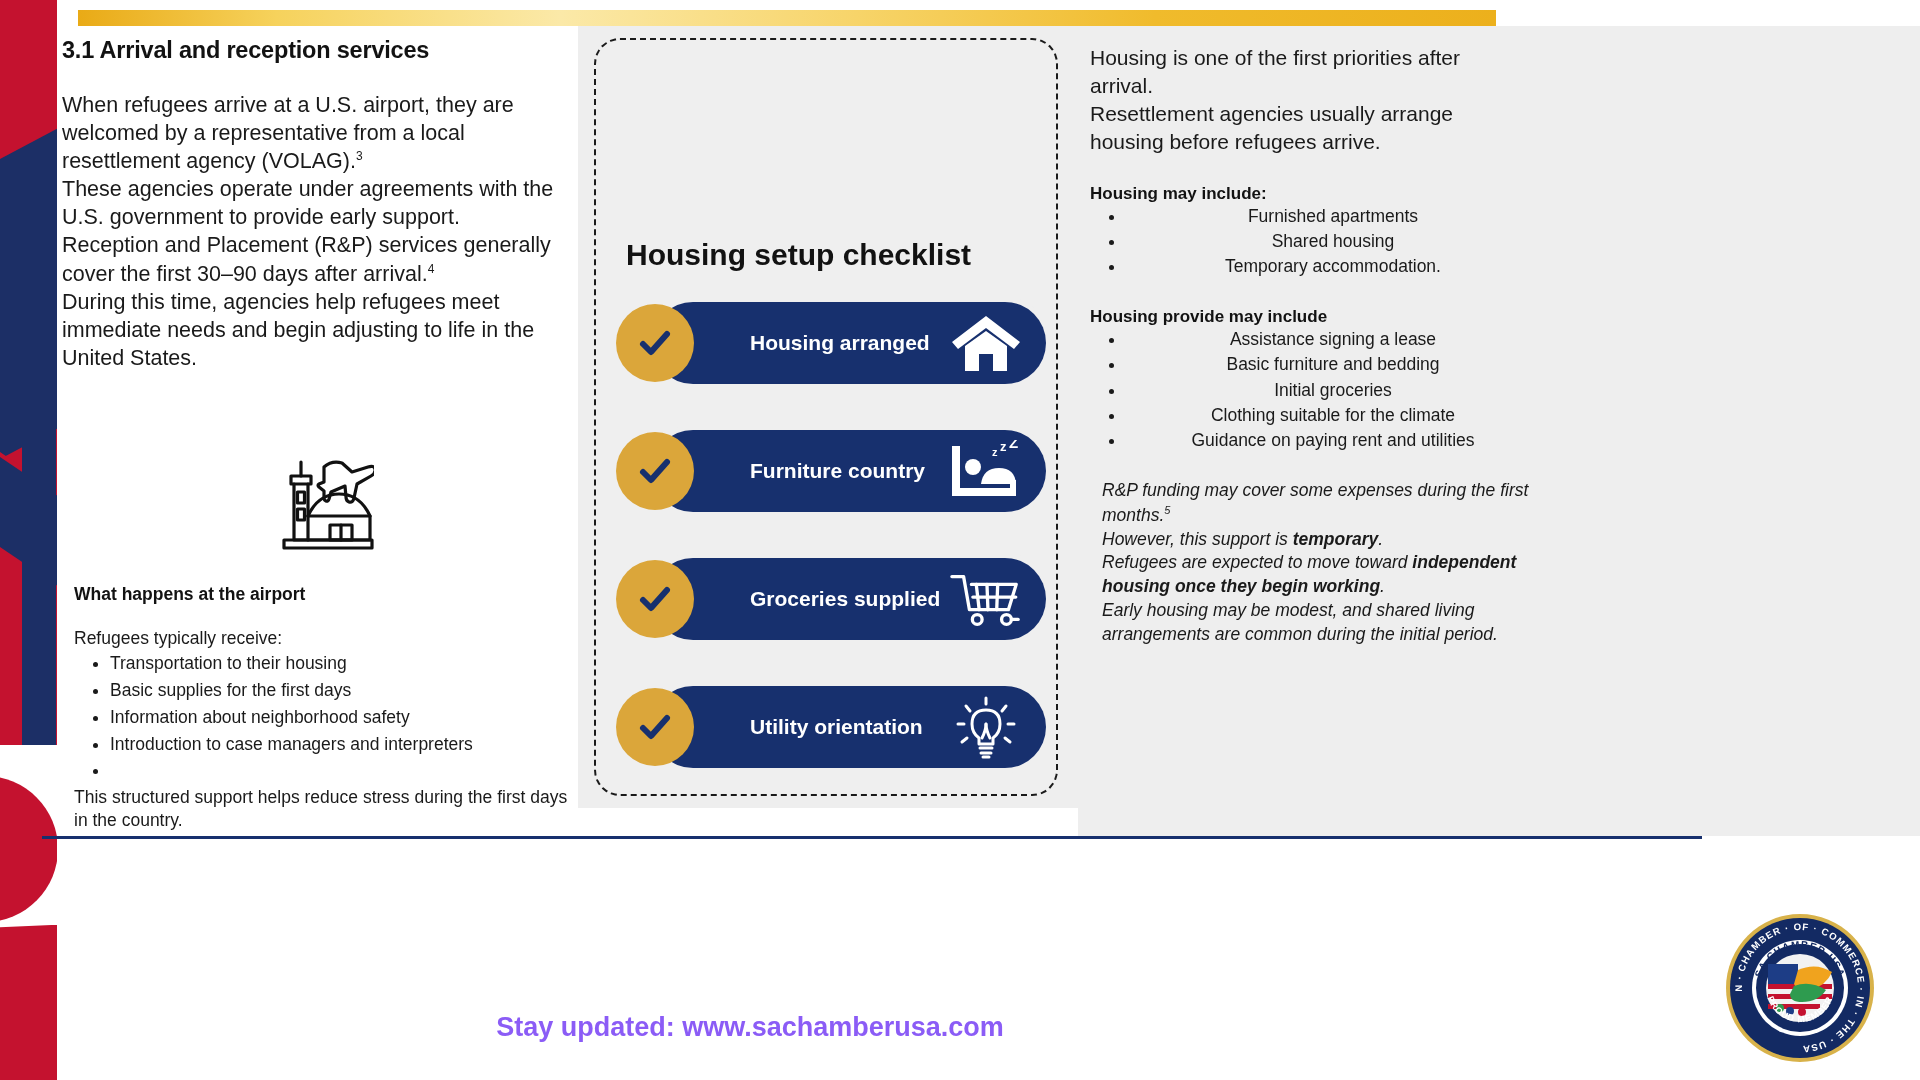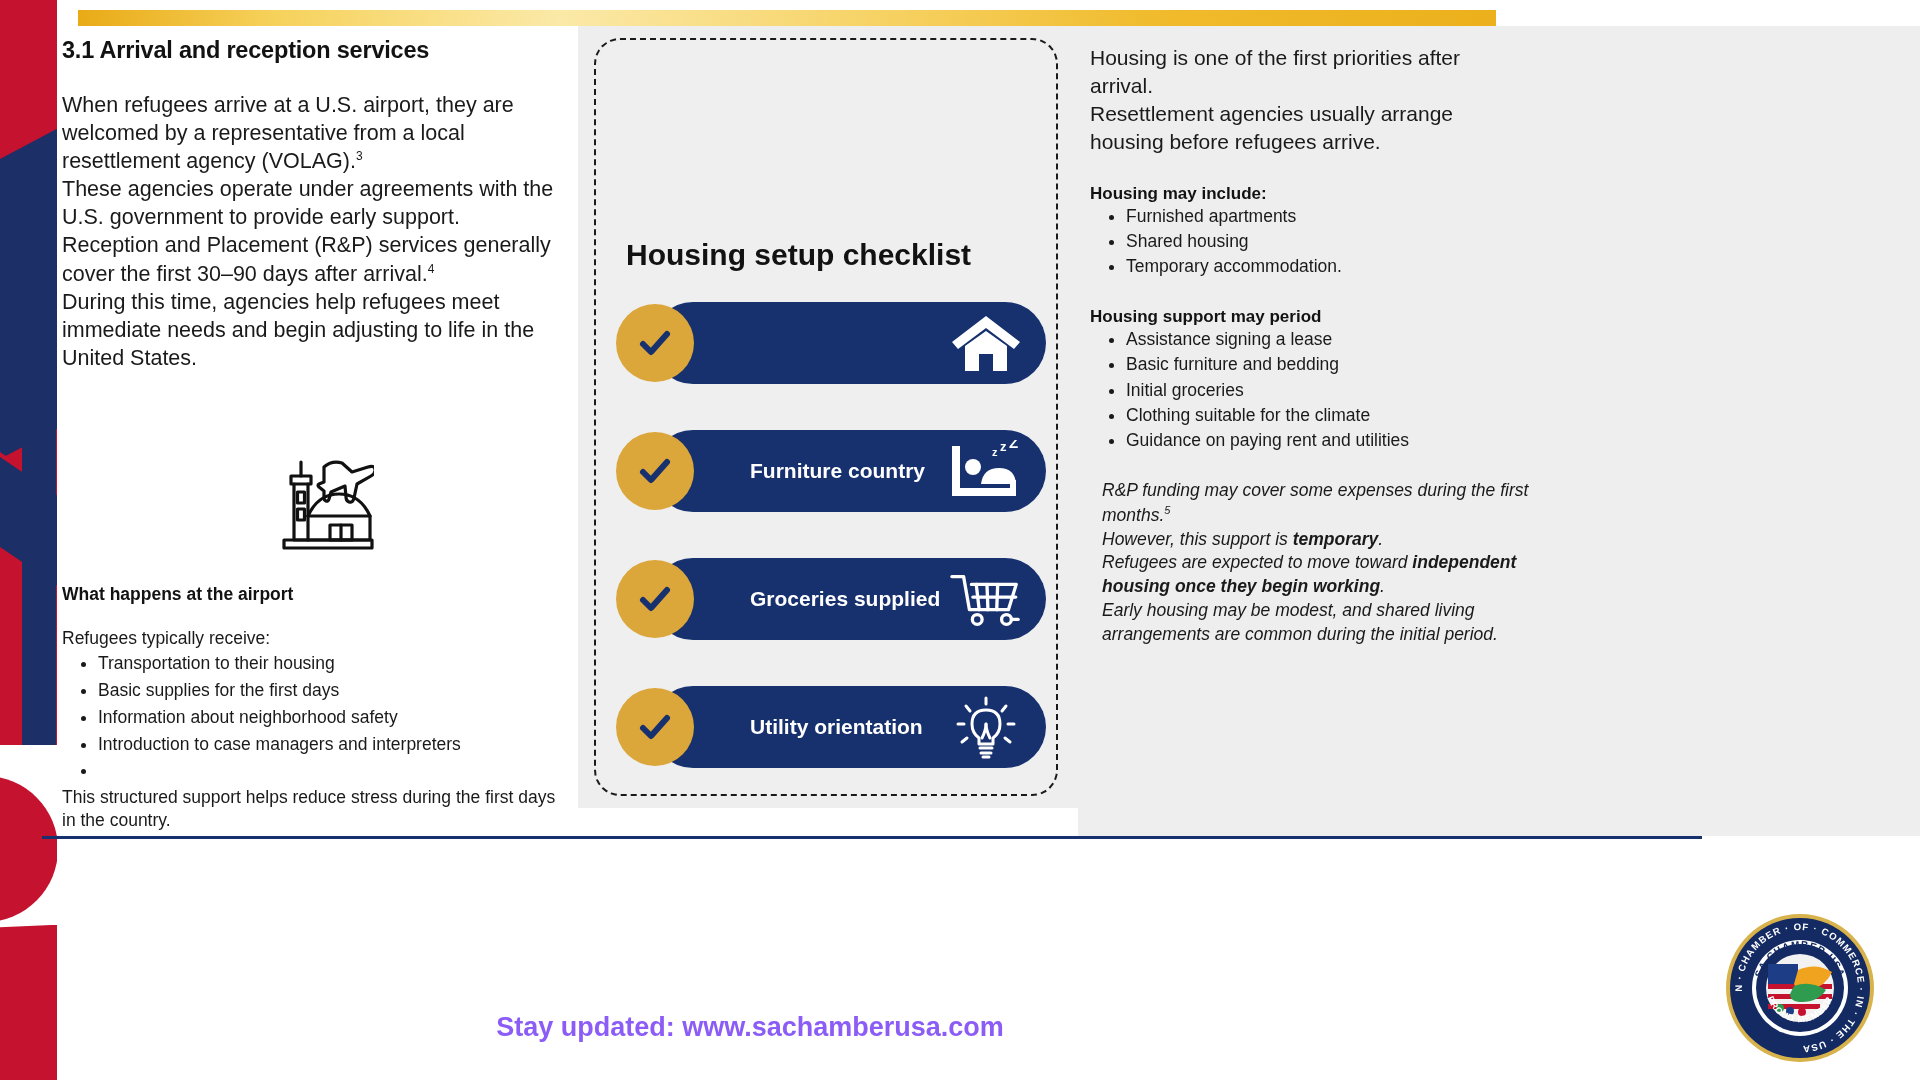--- a/index.html
+++ b/index.html
@@ -190,20 +190,21 @@
   }
   .r-label {
     font-size: 17px;
     font-weight: bold;
     color: #121212;
     margin: 0;
   }
   ul.r-bullets {
     margin: 0 0 0 0; padding-left: 36px;
     list-style-type: disc;
+    text-align: center;
   }
   ul.r-bullets li {
     font-size: 17.5px;
     line-height: 1.44;
     color: #1a1a1a;
   }
   .r-para {
     font-size: 17.5px;
     line-height: 1.36;
     color: #1a1a1a;
@@ -349,21 +350,21 @@
         <path d="M44 62 h62 v24 h-62"></path>
         <path d="M66 71 h22 v15 h-22 z"></path>
         <path d="M77 71 v15"></path>
 
         <path d="M20 86 h88 v8 h-88 z"></path>
 
         <path d="M60 13 q8 -7 18 -4 l10 9 l16 -5 q6 -2 7 2 q1 4 -4 7 l-14 8 l-3 14 q-1 5 -5 4 q-3 -1 -3 -5 l-1 -11 l-14 6 l-2 7 q-1 3 -3 2 q-2 -1 -2 -3 l0 -7 l-5 -4 q-2 -2 0 -3 l5 -2 z"></path>
       </svg>
     </div>
 
-    <div style="position:absolute; left:0; top:548px; width:500px;">
+    <div style="position:absolute; left:12px; top:548px; width:500px;">
       <h3 class="sub-head">What happens at the airport</h3>
       <p class="small-text">Refugees typically receive:</p>
       <ul class="bullets empty-li">
         <li>Transportation to their housing</li>
         <li>Basic supplies for the first days</li>
         <li>Information about neighborhood safety</li>
         <li>Introduction to case managers and interpreters</li>
         <li class="blank"></li>
       </ul>
       <p class="small-text" style="margin-top:2px;">This structured support helps reduce stress during the first days in the country.</p>
@@ -387,20 +388,21 @@
 
   <div class="checklist-title">Housing setup checklist</div>
 
   <div class="check-row" style="top:302px;">
     <div class="check-pill"></div>
     <div class="check-circle">
       <svg viewBox="0 0 42 42" fill="none" stroke="#17306e" stroke-width="6" stroke-linecap="round" stroke-linejoin="round">
           <path d="M9 22 l8 8 l16 -18"></path>
         </svg>
     </div>
+    <div class="check-label">Housing arranged</div>
     <div class="check-icon">
       <svg viewBox="0 0 74 62" width="74" height="62" fill="#fff">
         <path d="M37 4 L71 30 l-6 7 L37 16 L9 37 l-6 -7 z"></path>
         <path d="M16 34 L37 19 L58 34 v25 H44 V42 h-14 v17 H16 z"></path>
       </svg>
     </div>
   </div>
 
   <div class="check-row" style="top:430px;">
     <div class="check-pill"></div>
@@ -480,21 +482,21 @@
       <span>Resettlement agencies usually arrange housing before refugees arrive.</span>
     </p>
 
     <p class="r-label" style="margin-top:28px;">Housing may include:</p>
     <ul class="r-bullets">
       <li>Furnished apartments</li>
       <li>Shared housing</li>
       <li>Temporary accommodation.</li>
     </ul>
 
-    <p class="r-label" style="margin-top:28px;">Housing support may period</p>
+    <p class="r-label" style="margin-top:28px;">Housing provide may include</p>
     <ul class="r-bullets">
       <li>Assistance signing a lease</li>
       <li>Basic furniture and bedding</li>
       <li>Initial groceries</li>
       <li>Clothing suitable for the climate</li>
       <li>Guidance on paying rent and utilities</li>
     </ul>
 
     <p class="r-para" style="margin-top:26px; width:448px;">
       <span>R&amp;P funding may cover some expenses during the first months.</span><sup>5</sup><br>

